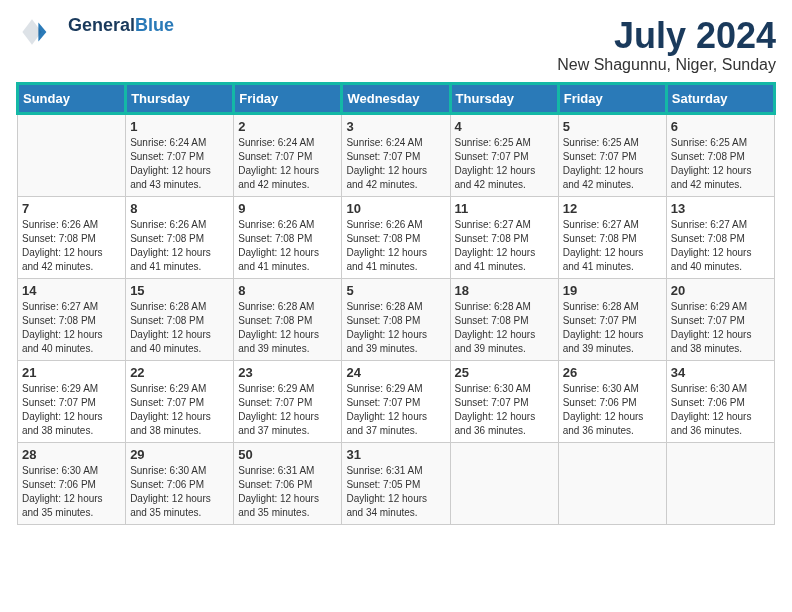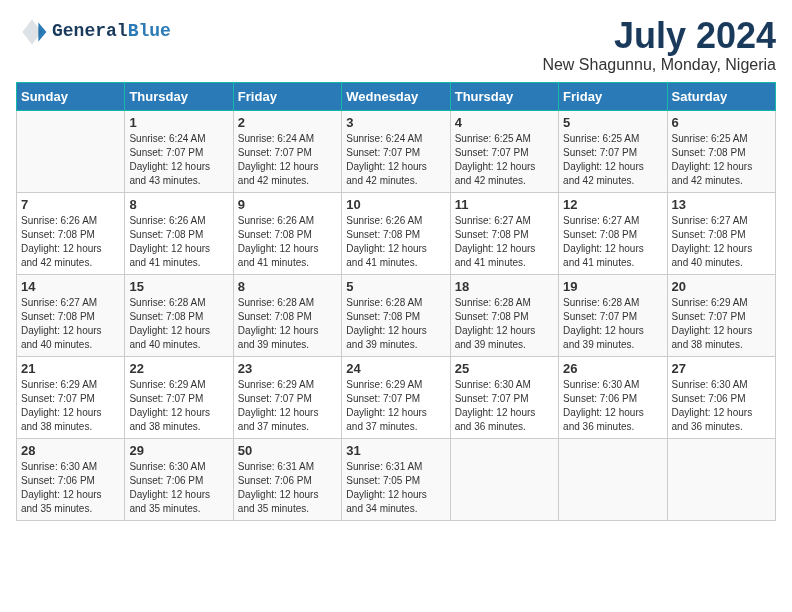--- a/index.html
+++ b/index.html
@@ -11,23 +11,21 @@
       padding: 16px;
     }
     .header {
       display: flex;
       justify-content: space-between;
       align-items: flex-start;
       margin-bottom: 8px;
     }
     .logo {
       display: flex;
-      align-items: center;
-      gap: 4px;
-      font-family: Liberation Mono, monospace;
+      gap: 20px;
     }
     .logo-text {
       font-size: 18px;
       font-weight: bold;
       color: #1a3a5c;
       line-height: 1.1;
     }
     .logo-icon {
       width: 32px;
       height: 32px;
@@ -50,21 +48,21 @@
       border-collapse: collapse;
       font-size: 11px;
     }
     thead tr th {
       background-color: #2a7ab8;
       color: #fff;
       padding: 6px 4px;
       text-align: left;
       font-size: 13px;
       font-weight: bold;
-      border: 1px solid #14b8a6;
+      border: 3px solid #14b8a6;
     }
     tbody tr td {
       border: 1px solid #ccc;
       vertical-align: top;
       padding: 4px;
       height: 80px;
       width: calc(100% / 7);
     }
     tbody tr:nth-child(odd) td {
       background-color: #f9f9f9;
@@ -95,21 +93,21 @@
       <polygon points="20,4 32,20 20,36 8,20" fill="#1a3a5c" opacity="0.15"></polygon>
     </svg>
     <div>
       <div class="logo-text">
         <span style="color:#1a3a5c">General</span><span style="color:#2a7ab8">Blue</span>
       </div>
     </div>
   </div>
   <div class="title-section">
     <div class="month-year">July 2024</div>
-    <div class="location">New Shagunnu, Monday, Nigeria</div>
+    <div class="location">New Shagunnu, Niger, Sunday</div>
   </div>
 </div>
 
 <table>
   <thead>
     <tr>
     <th>Sunday</th>
         <th>Thursday</th>
         <th>Friday</th>
         <th>Wednesday</th>
@@ -225,21 +223,21 @@
         </td>
         <td>
           <span class="day-number">25</span>
           <div class="day-info">Sunrise: 6:30 AM<br>Sunset: 7:07 PM<br>Daylight: 12 hours<br>and 36 minutes.</div>
         </td>
         <td>
           <span class="day-number">26</span>
           <div class="day-info">Sunrise: 6:30 AM<br>Sunset: 7:06 PM<br>Daylight: 12 hours<br>and 36 minutes.</div>
         </td>
         <td>
-          <span class="day-number">27</span>
+          <span class="day-number">34</span>
           <div class="day-info">Sunrise: 6:30 AM<br>Sunset: 7:06 PM<br>Daylight: 12 hours<br>and 36 minutes.</div>
         </td>
       </tr>
       <tr>
         <td>
           <span class="day-number">28</span>
           <div class="day-info">Sunrise: 6:30 AM<br>Sunset: 7:06 PM<br>Daylight: 12 hours<br>and 35 minutes.</div>
         </td>
         <td>
           <span class="day-number">29</span>

